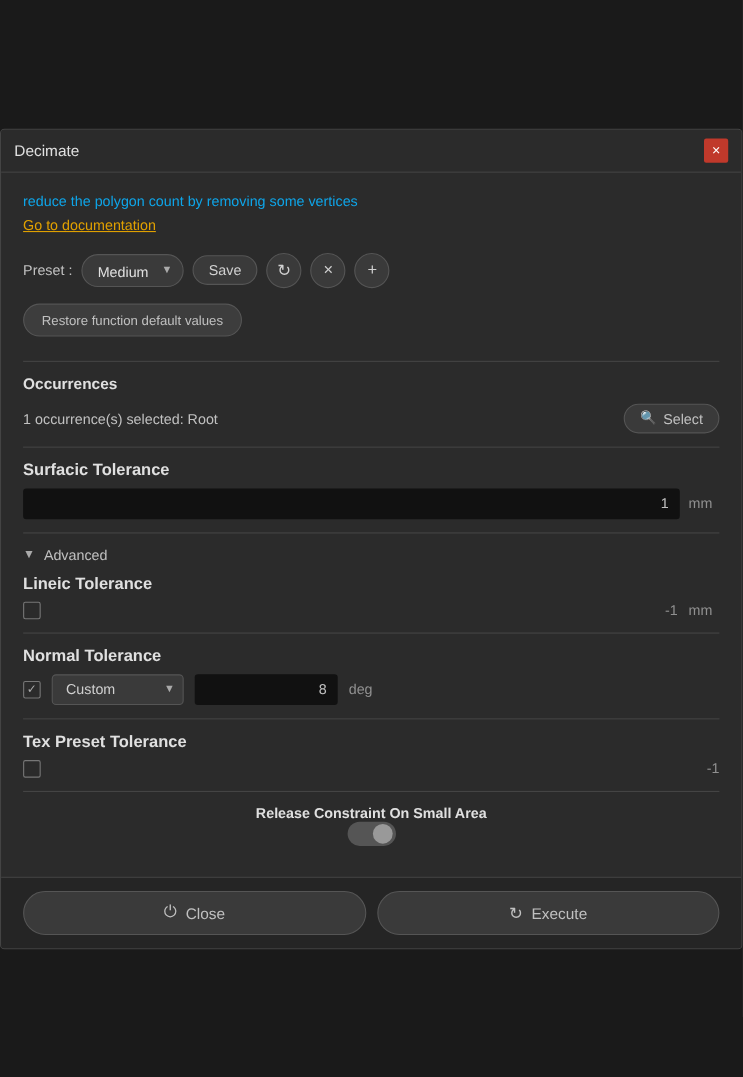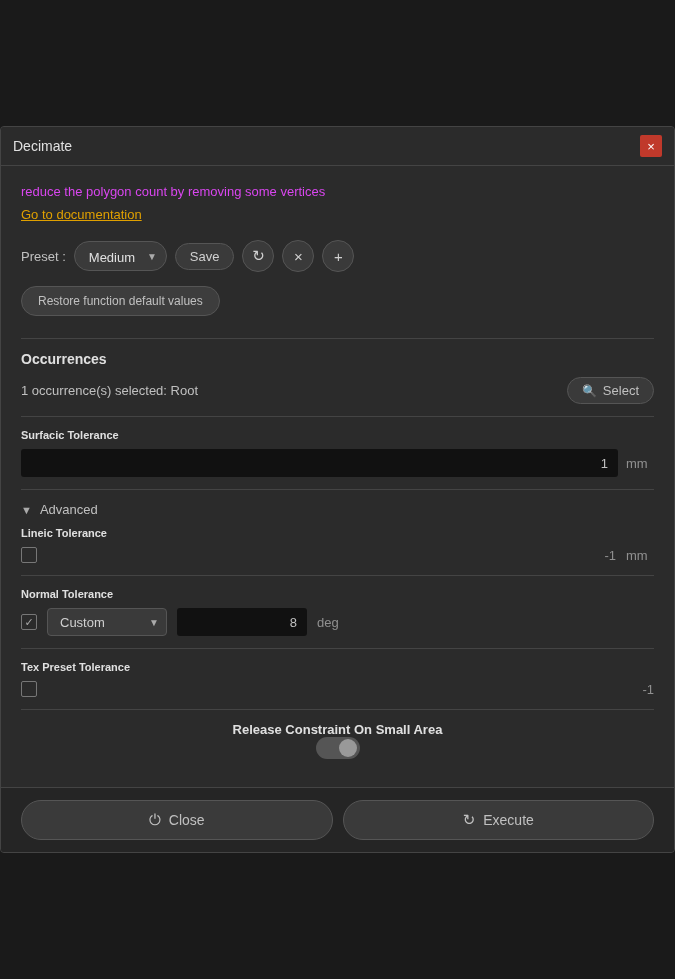--- a/index.html
+++ b/index.html
@@ -41,21 +41,21 @@
       cursor: pointer;
       font-size: 13px;
       display: flex;
       align-items: center;
       justify-content: center;
     }
     .content {
       padding: 18px 20px;
     }
     .description {
-      color: #d946ef;
+      color: #0ea5e9;
       font-size: 13px;
       margin-bottom: 6px;
     }
     .doc-link {
       color: #e0a000;
       font-size: 13px;
       text-decoration: underline;
       cursor: pointer;
       display: inline-block;
       margin-bottom: 18px;
@@ -163,21 +163,21 @@
       color: #c0c0c0;
       font-size: 13px;
       padding: 5px 14px;
       cursor: pointer;
       display: flex;
       align-items: center;
       gap: 6px;
     }
     .field-label {
       color: #e0e0e0;
-      font-size: 11px;
+      font-size: 15px;
       font-weight: 700;
       margin: 8px 0 8px 0;
     }
     .slider-value {
       color: #c0c0c0;
       font-size: 13px;
       margin-left: auto;
     }
     .slider-unit {
       color: #909090;

